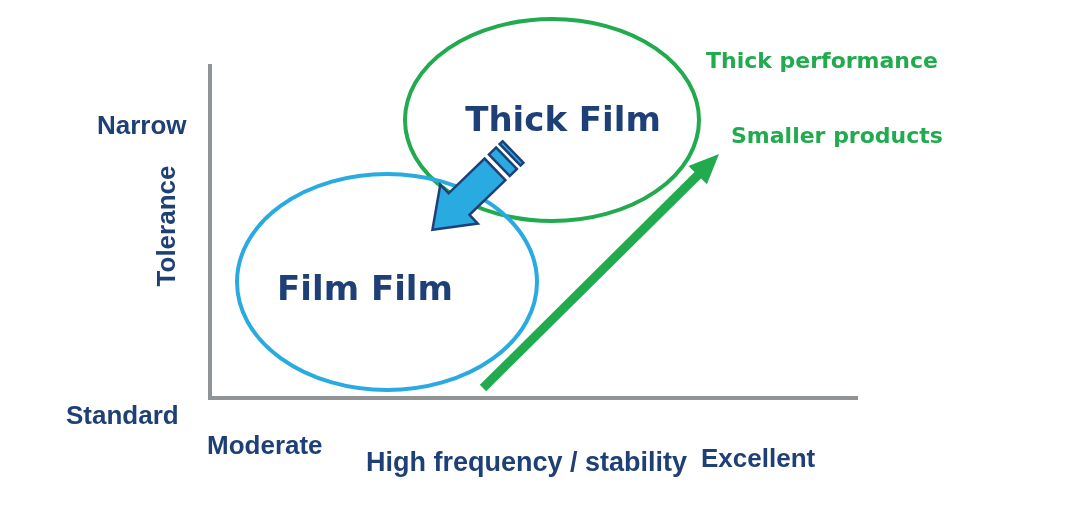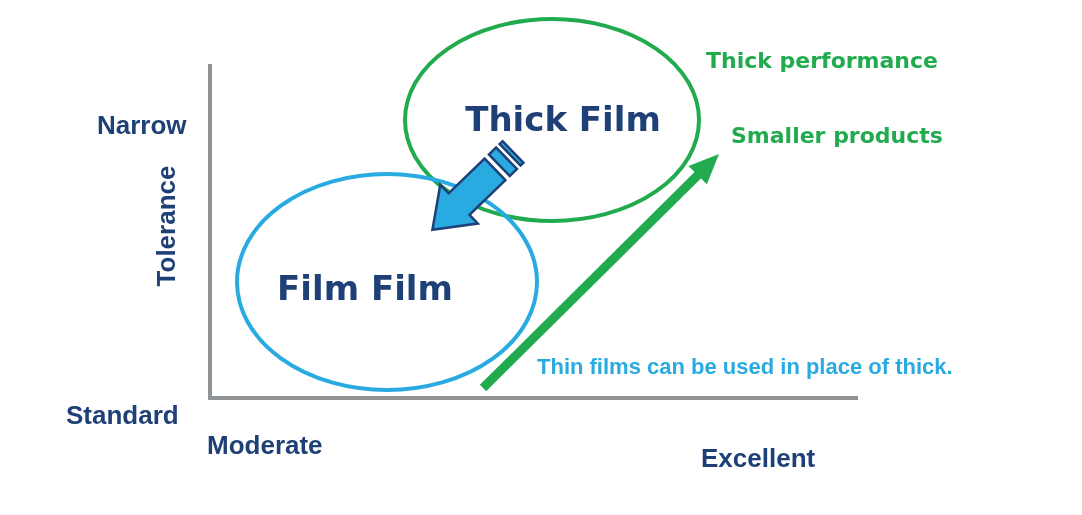--- a/index.html
+++ b/index.html
@@ -72,24 +72,24 @@
   <div class="abs axis-label navy" style="left:97px;top:75px;">Narrow</div>
 
   <div class="abs axis-title-y navy" style="left:166px;top:226px;">Tolerance</div>
 
   <div class="abs axis-label navy" style="left:66px;top:365px;">Standard</div>
 
   <div class="abs axis-label navy" style="left:207px;top:395px;">Moderate</div>
 
   <div class="abs axis-label navy" style="left:701px;top:408px;">Excellent</div>
 
+  <div class="abs axis-title-x navy" style="left:366px;top:448px;">High frequency / stability</div>
 
   <div class="abs ellipse-label navy" style="left:563px;top:120px;">Thick Film</div>
 
   <div class="abs ellipse-label navy" style="left:365px;top:289px;">Film Film</div>
 
   <div class="abs green-note green" style="left:706px;top:49px;">Thick performance</div>
 
   <div class="abs green-note green" style="left:731px;top:114px;margin-top:10px;">Smaller products</div>
 
-  <div class="abs cyan-note cyan" style="left:537px;top:355px;">Thin films can be used in place of thick.</div>
 
 </div>
 
 </body></html>

